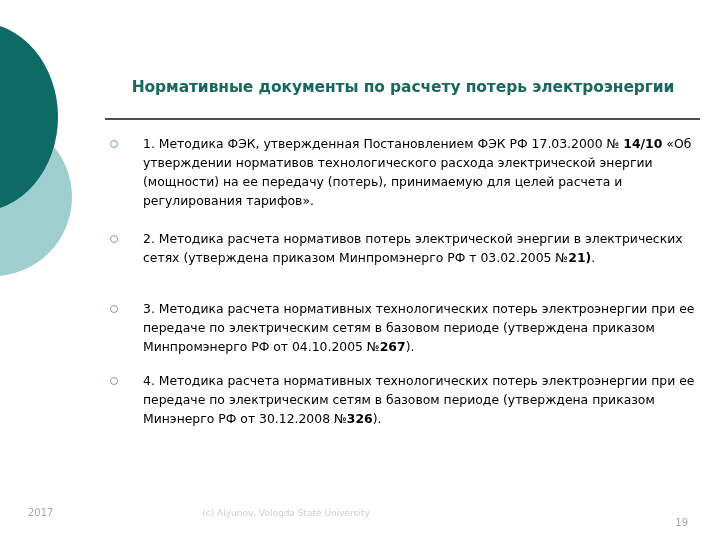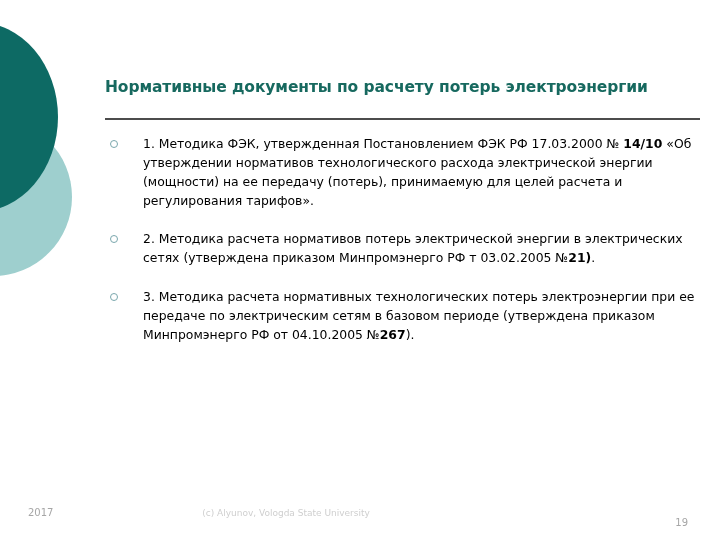--- a/index.html
+++ b/index.html
@@ -48,21 +48,21 @@
     border-radius: 50%;
     background: #0d6a64;
   }
 
   
   .title {
     position: absolute;
     left: 105px;
     top: 78px;
     width: 596px;
-    text-align: left;
+    text-align: center;
     color: #17695f;
     font-size: 15.5px;
     font-weight: bold;
     letter-spacing: -0.1px;
     line-height: 1.2;
     white-space: nowrap;
   }
   .title-rule {
     position: absolute;
     left: 105px;
@@ -99,21 +99,21 @@
     font-size: 12.4px;
     line-height: 19px;
     text-align: left;
   }
   .bullet-text b {
     font-weight: bold;
   }
 
   
   .gap-1 { margin-bottom: 19px; }
-  .gap-2 { margin-bottom: 20px; }
+  .gap-2 { margin-bottom: 32px; }
   .gap-3 { }
 
   
   .footer {
     position: absolute;
     left: 0;
     top: 505px;
     width: 720px;
     height: 22px;
   }
@@ -164,20 +164,24 @@
     <div class="bullet-row gap-2">
       <span class="bullet-marker"></span>
       <div class="bullet-text"><span>2. Методика расчета нормативов потерь электрической энергии в электрических сетях (утверждена приказом    Минпромэнерго РФ т 03.02.2005 №</span><b>21)</b><span>.</span></div>
     </div>
 
     <div class="bullet-row gap-3">
       <span class="bullet-marker"></span>
       <div class="bullet-text"><span>3. Методика расчета нормативных технологических потерь электроэнергии при ее передаче по электрическим сетям в базовом периоде (утверждена приказом     Минпромэнерго РФ от 04.10.2005 №</span><b>267</b><span>).</span></div>
     </div>
 
+    <div class="bullet-row">
+      <span class="bullet-marker"></span>
+      <div class="bullet-text"><span>4. Методика расчета нормативных технологических потерь электроэнергии при ее передаче по электрическим сетям в базовом периоде (утверждена приказом   Минэнерго РФ от 30.12.2008 №</span><b>326</b><span>).</span></div>
+    </div>
 
   </div>
 
   <div class="footer">
     <div class="footer-year">2017</div>
     <div class="footer-center">(c) Alyunov, Vologda State University</div>
     <div class="footer-page">19</div>
   </div>
 
 </div>

